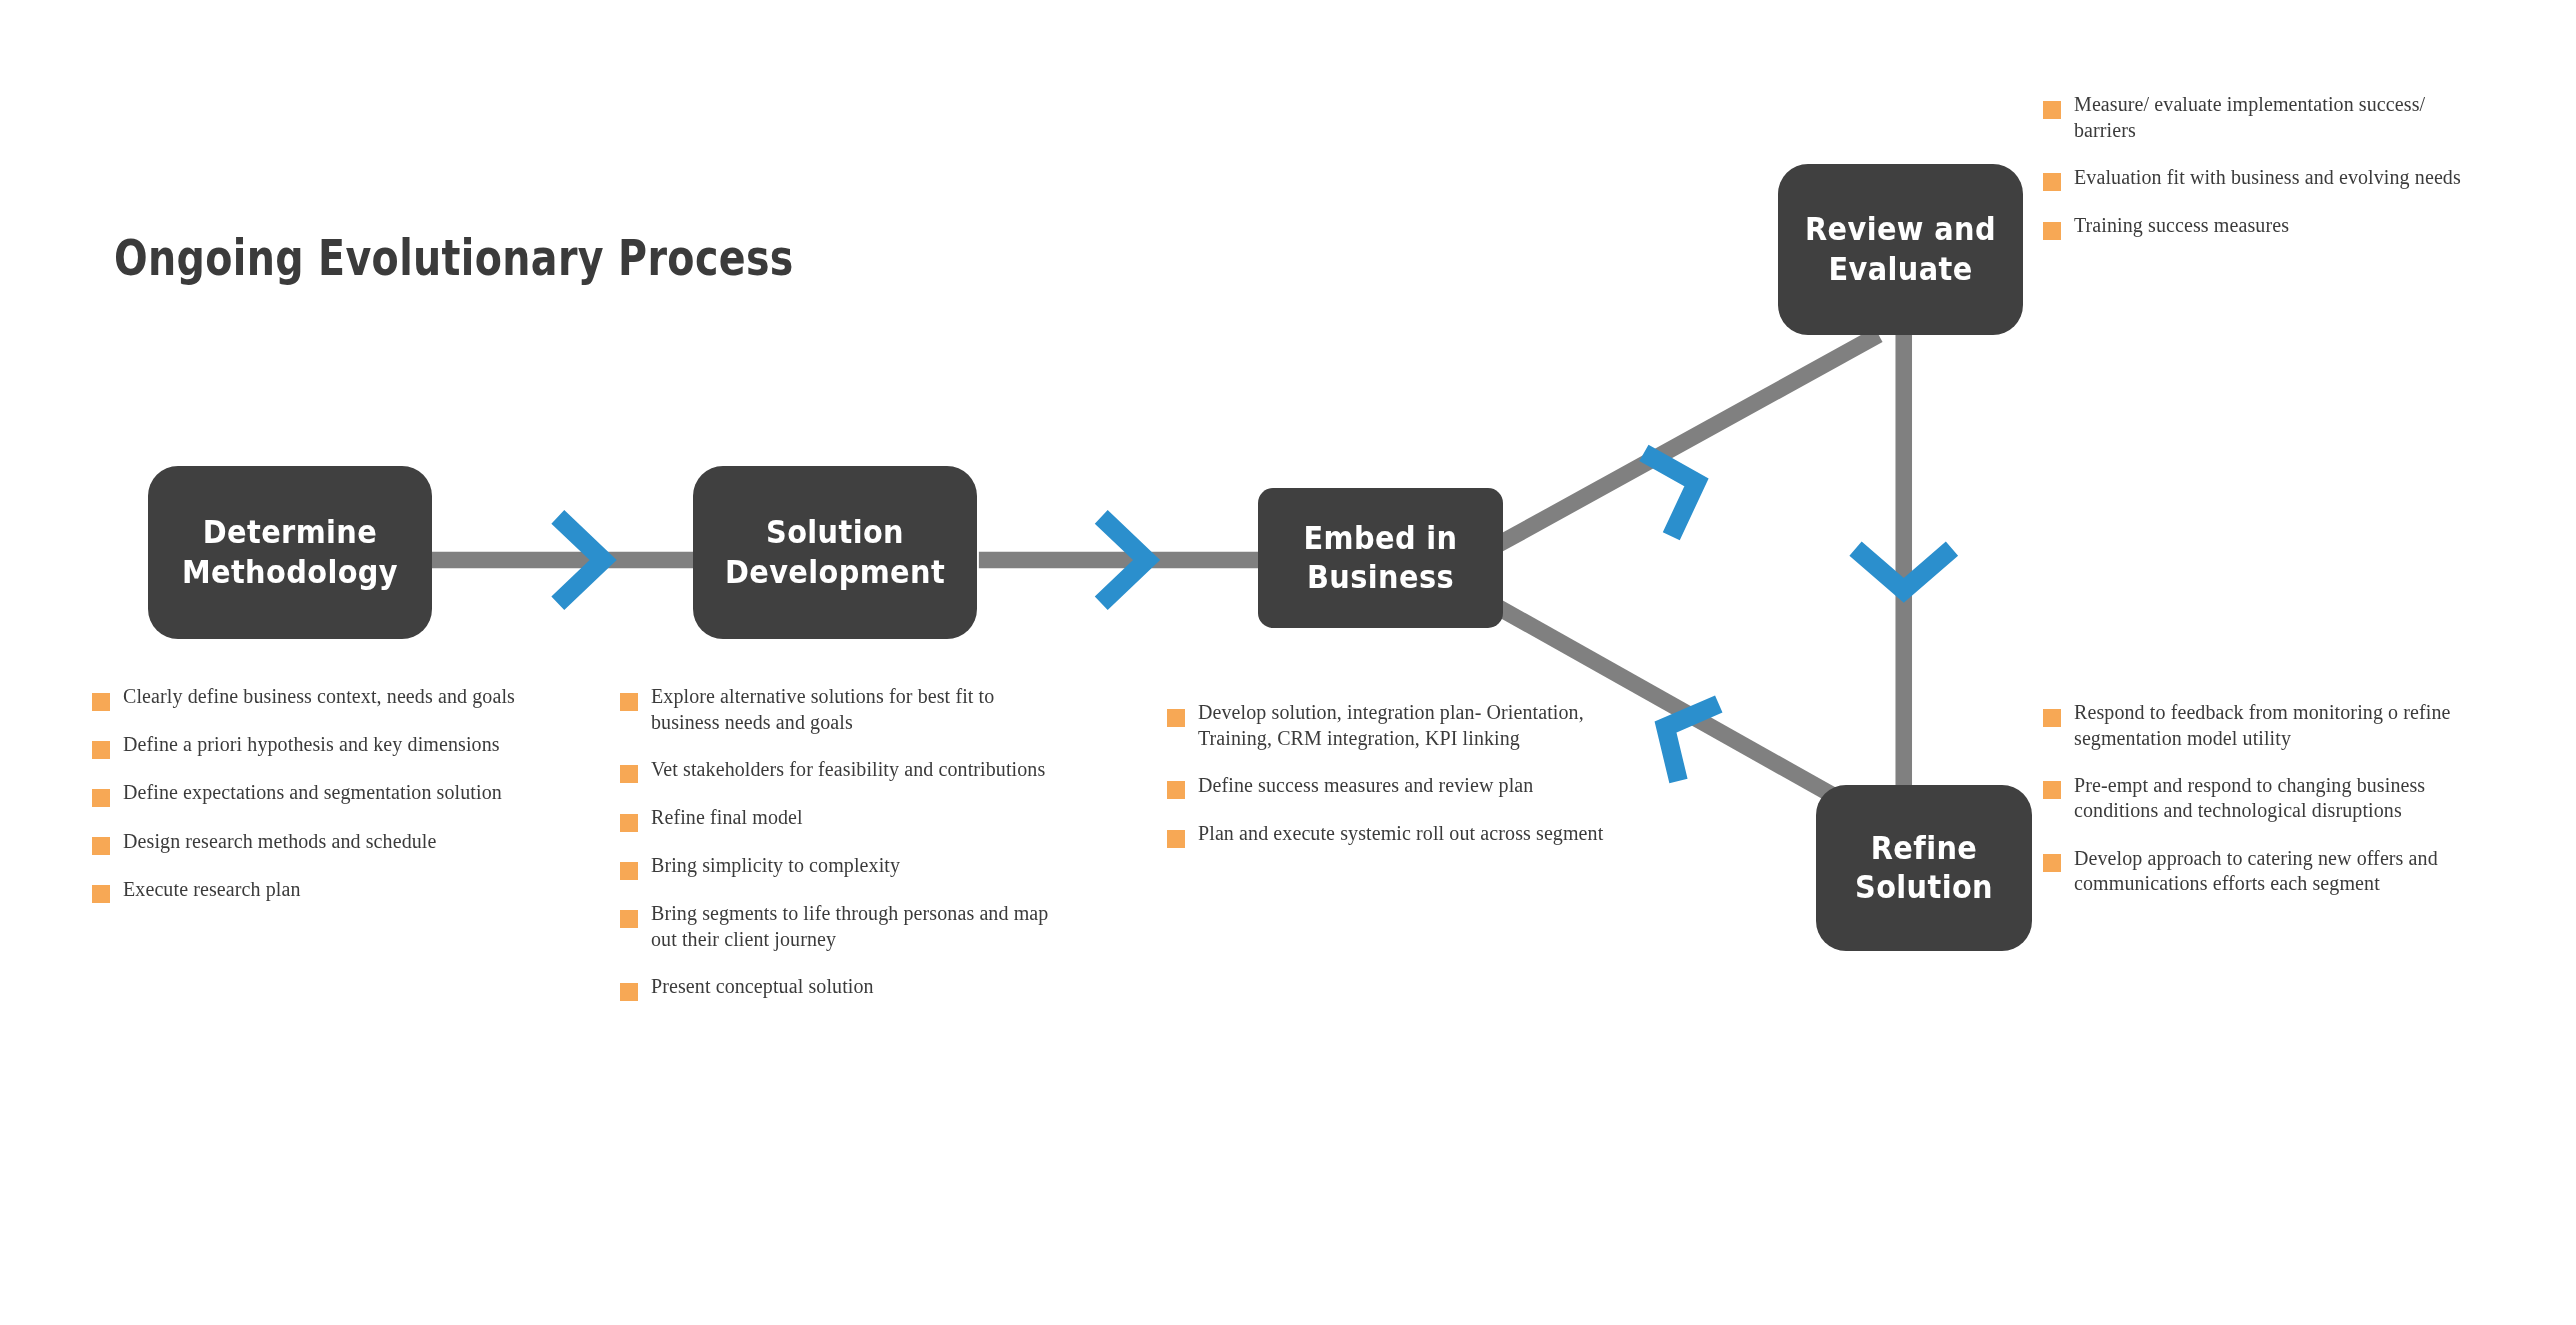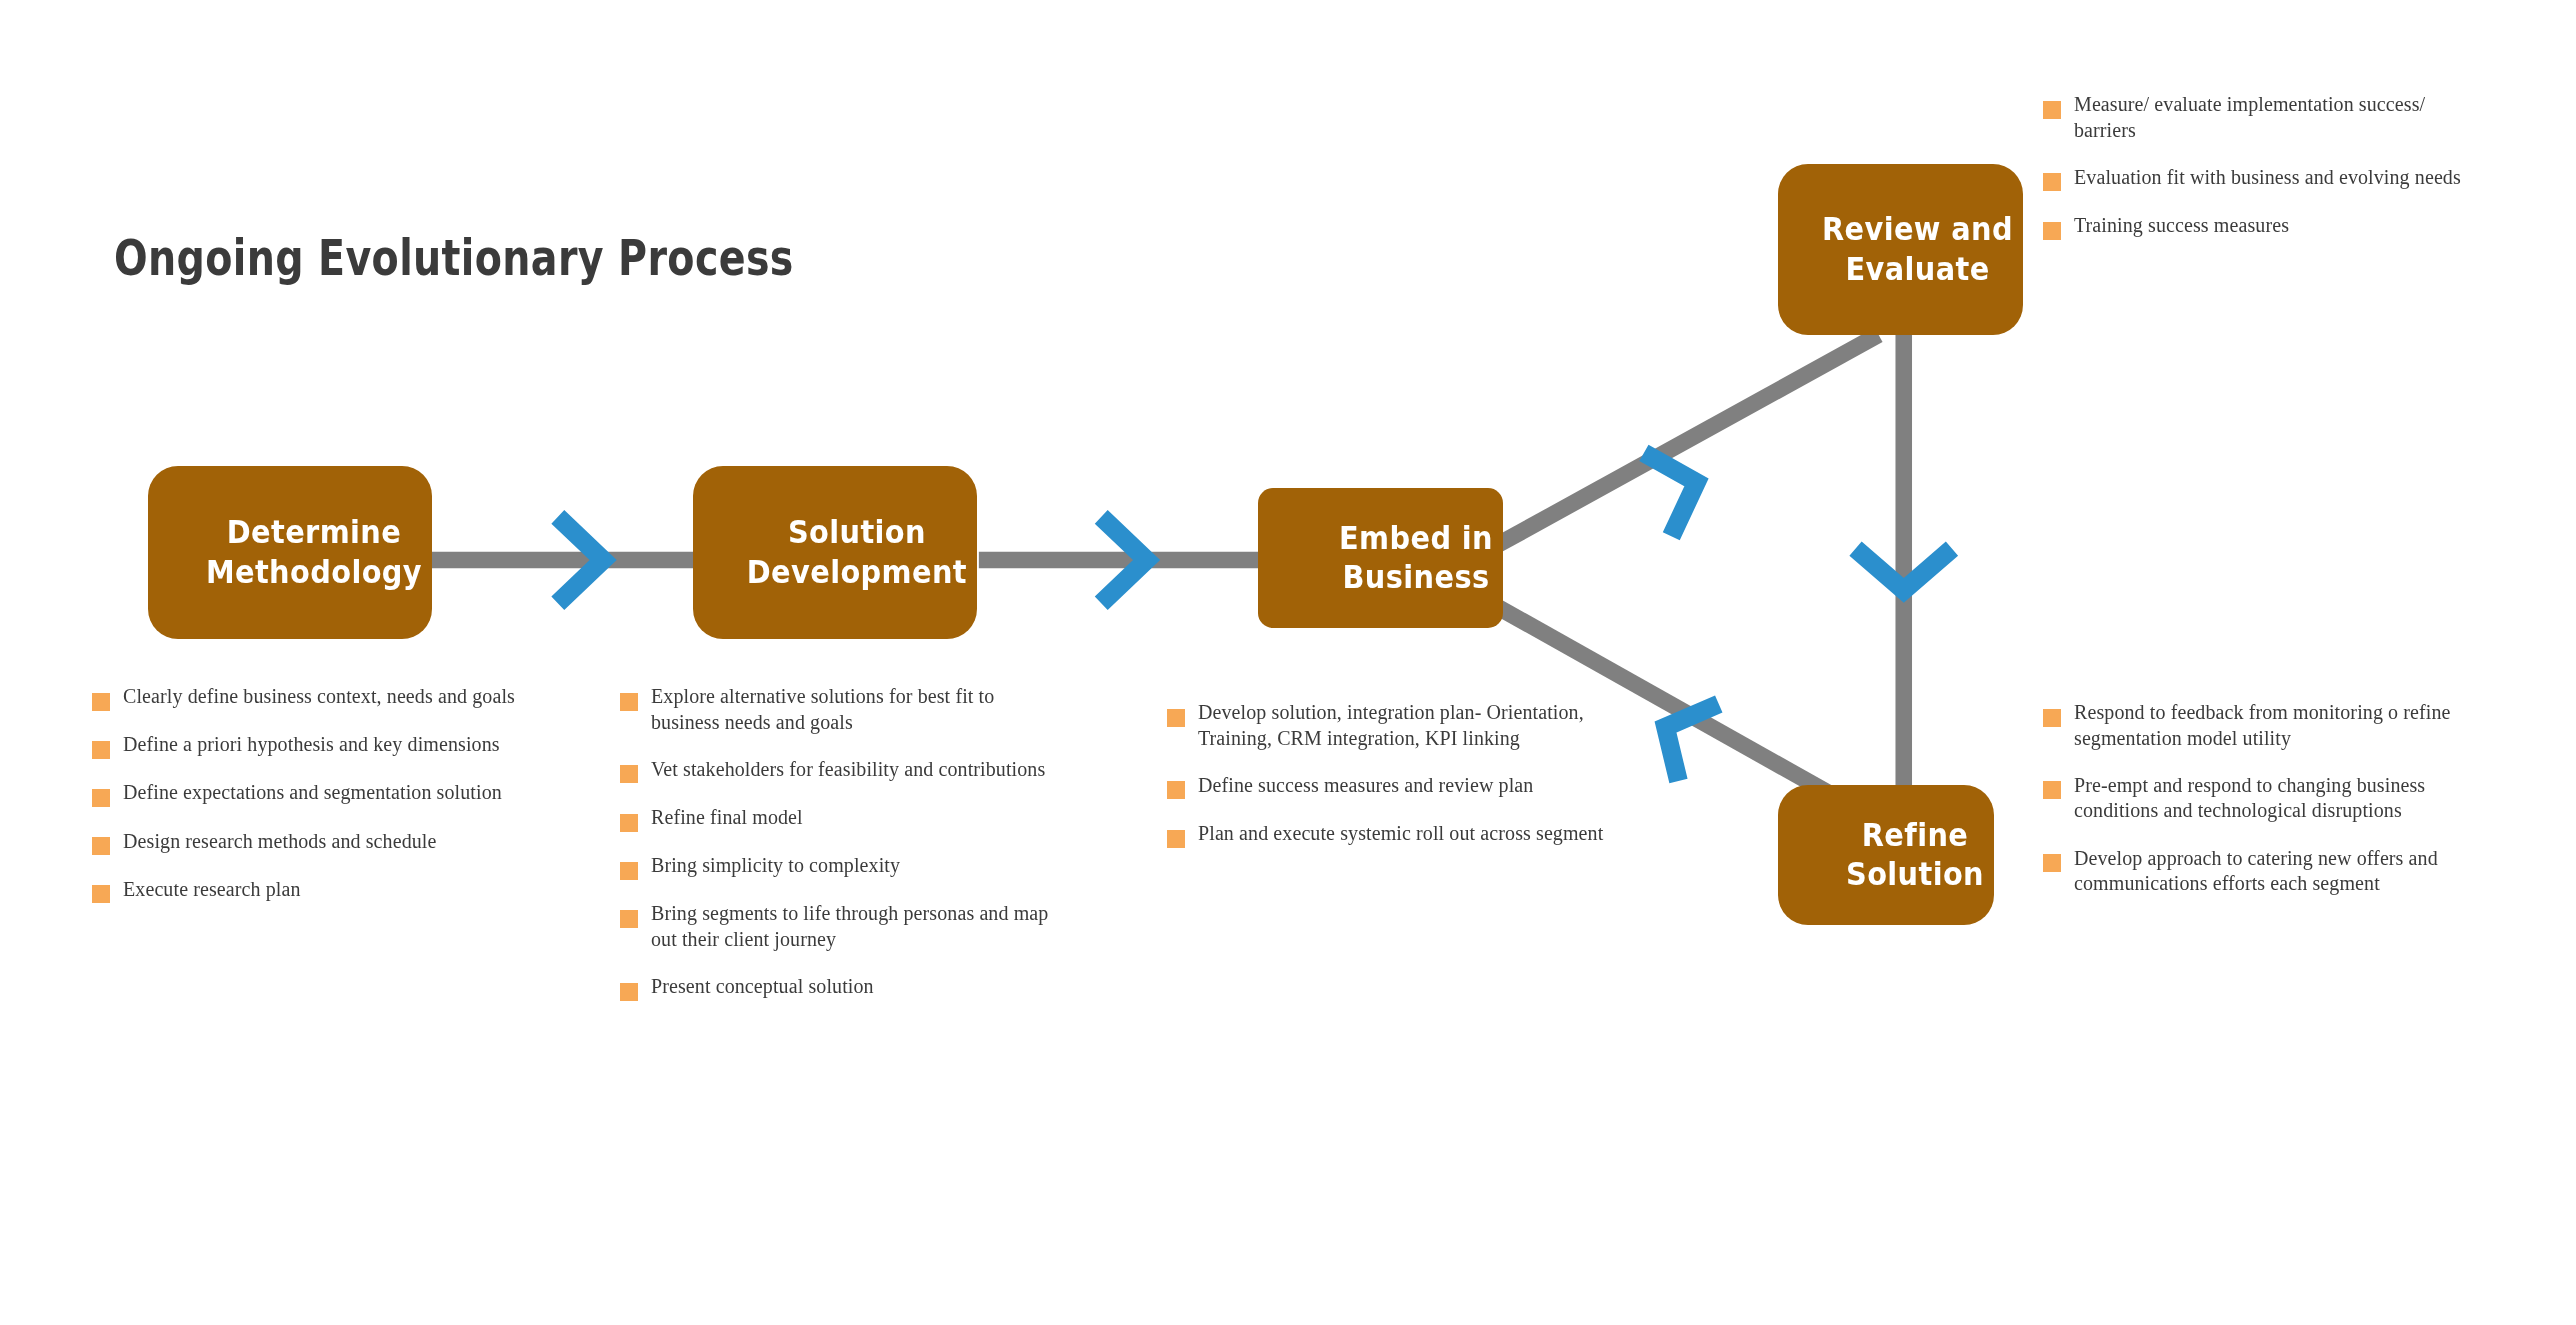--- a/index.html
+++ b/index.html
@@ -40,25 +40,25 @@
     left: 0;
     top: 0;
     width: 2576px;
     height: 1326px;
     pointer-events: none;
   }
 
   
   .node-box {
     position: absolute;
-    background: #a16207;
+    background: #404040;
     border-radius: 30px;
     display: flex;
     align-items: center;
-    justify-content: flex-end;
+    justify-content: center;
     text-align: center;
     color: #ffffff;
     font-family: "DejaVu Sans Condensed", "Liberation Sans Narrow", "Liberation Sans", sans-serif;
     font-weight: bold;
     font-size: 32px;
     line-height: 1.22;
     letter-spacing: 0.4px;
     box-sizing: border-box;
     padding: 4.3px 10px;
     z-index: 5;
@@ -134,21 +134,21 @@
   <div class="node-box" style="left:1258px; top:488px; width:245px; height:140px;border-radius:15px;">
     <span style="white-space:pre-line;">Embed in
 Business</span>
   </div>
 
   <div class="node-box" style="left:1778px; top:164px; width:245px; height:171px;">
     <span style="white-space:pre-line;">Review and
 Evaluate</span>
   </div>
 
-  <div class="node-box" style="left:1778px; top:785px; width:216px; height:140px;">
+  <div class="node-box" style="left:1816px; top:785px; width:216px; height:166px;">
     <span style="white-space:pre-line;">Refine
 Solution</span>
   </div>
 
   <div class="bullet-list" style="left:92px; top:684px; width:432px;">
     <div class="bullet-item">
       <span class="bullet-marker"></span>
       <span class="bullet-text">Clearly define business context, needs and goals</span>
     </div>
     <div class="bullet-item">

